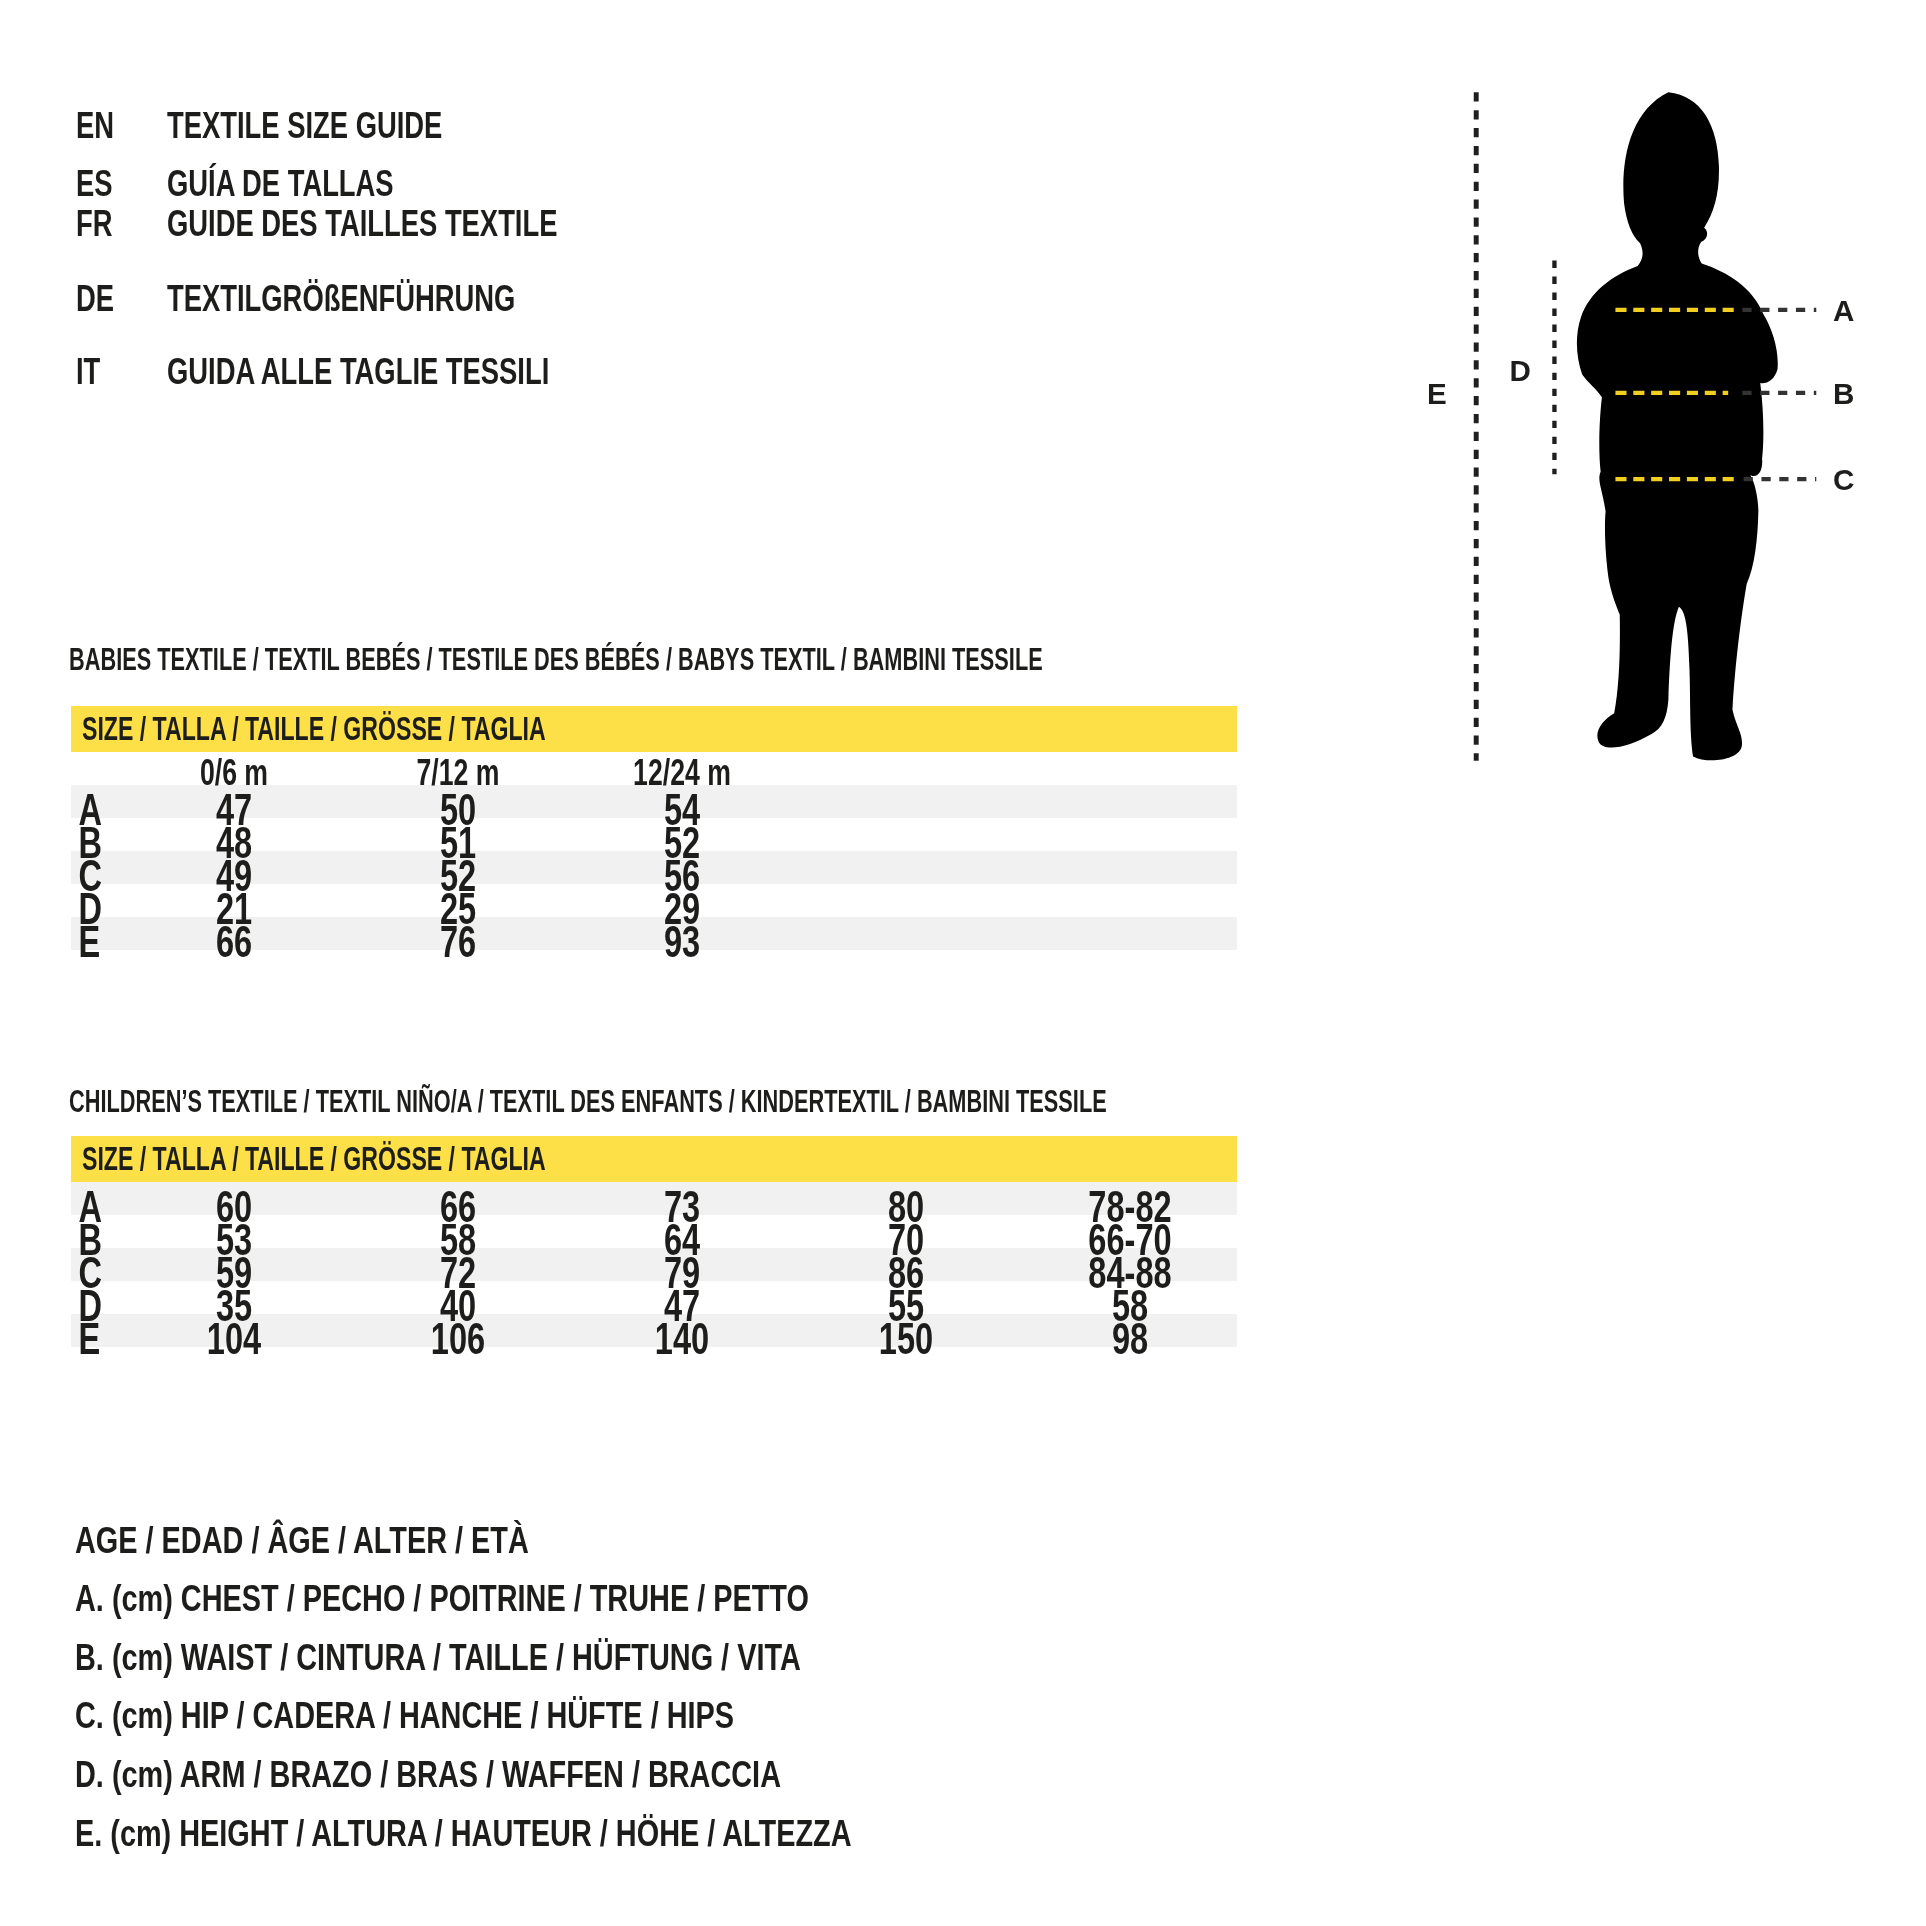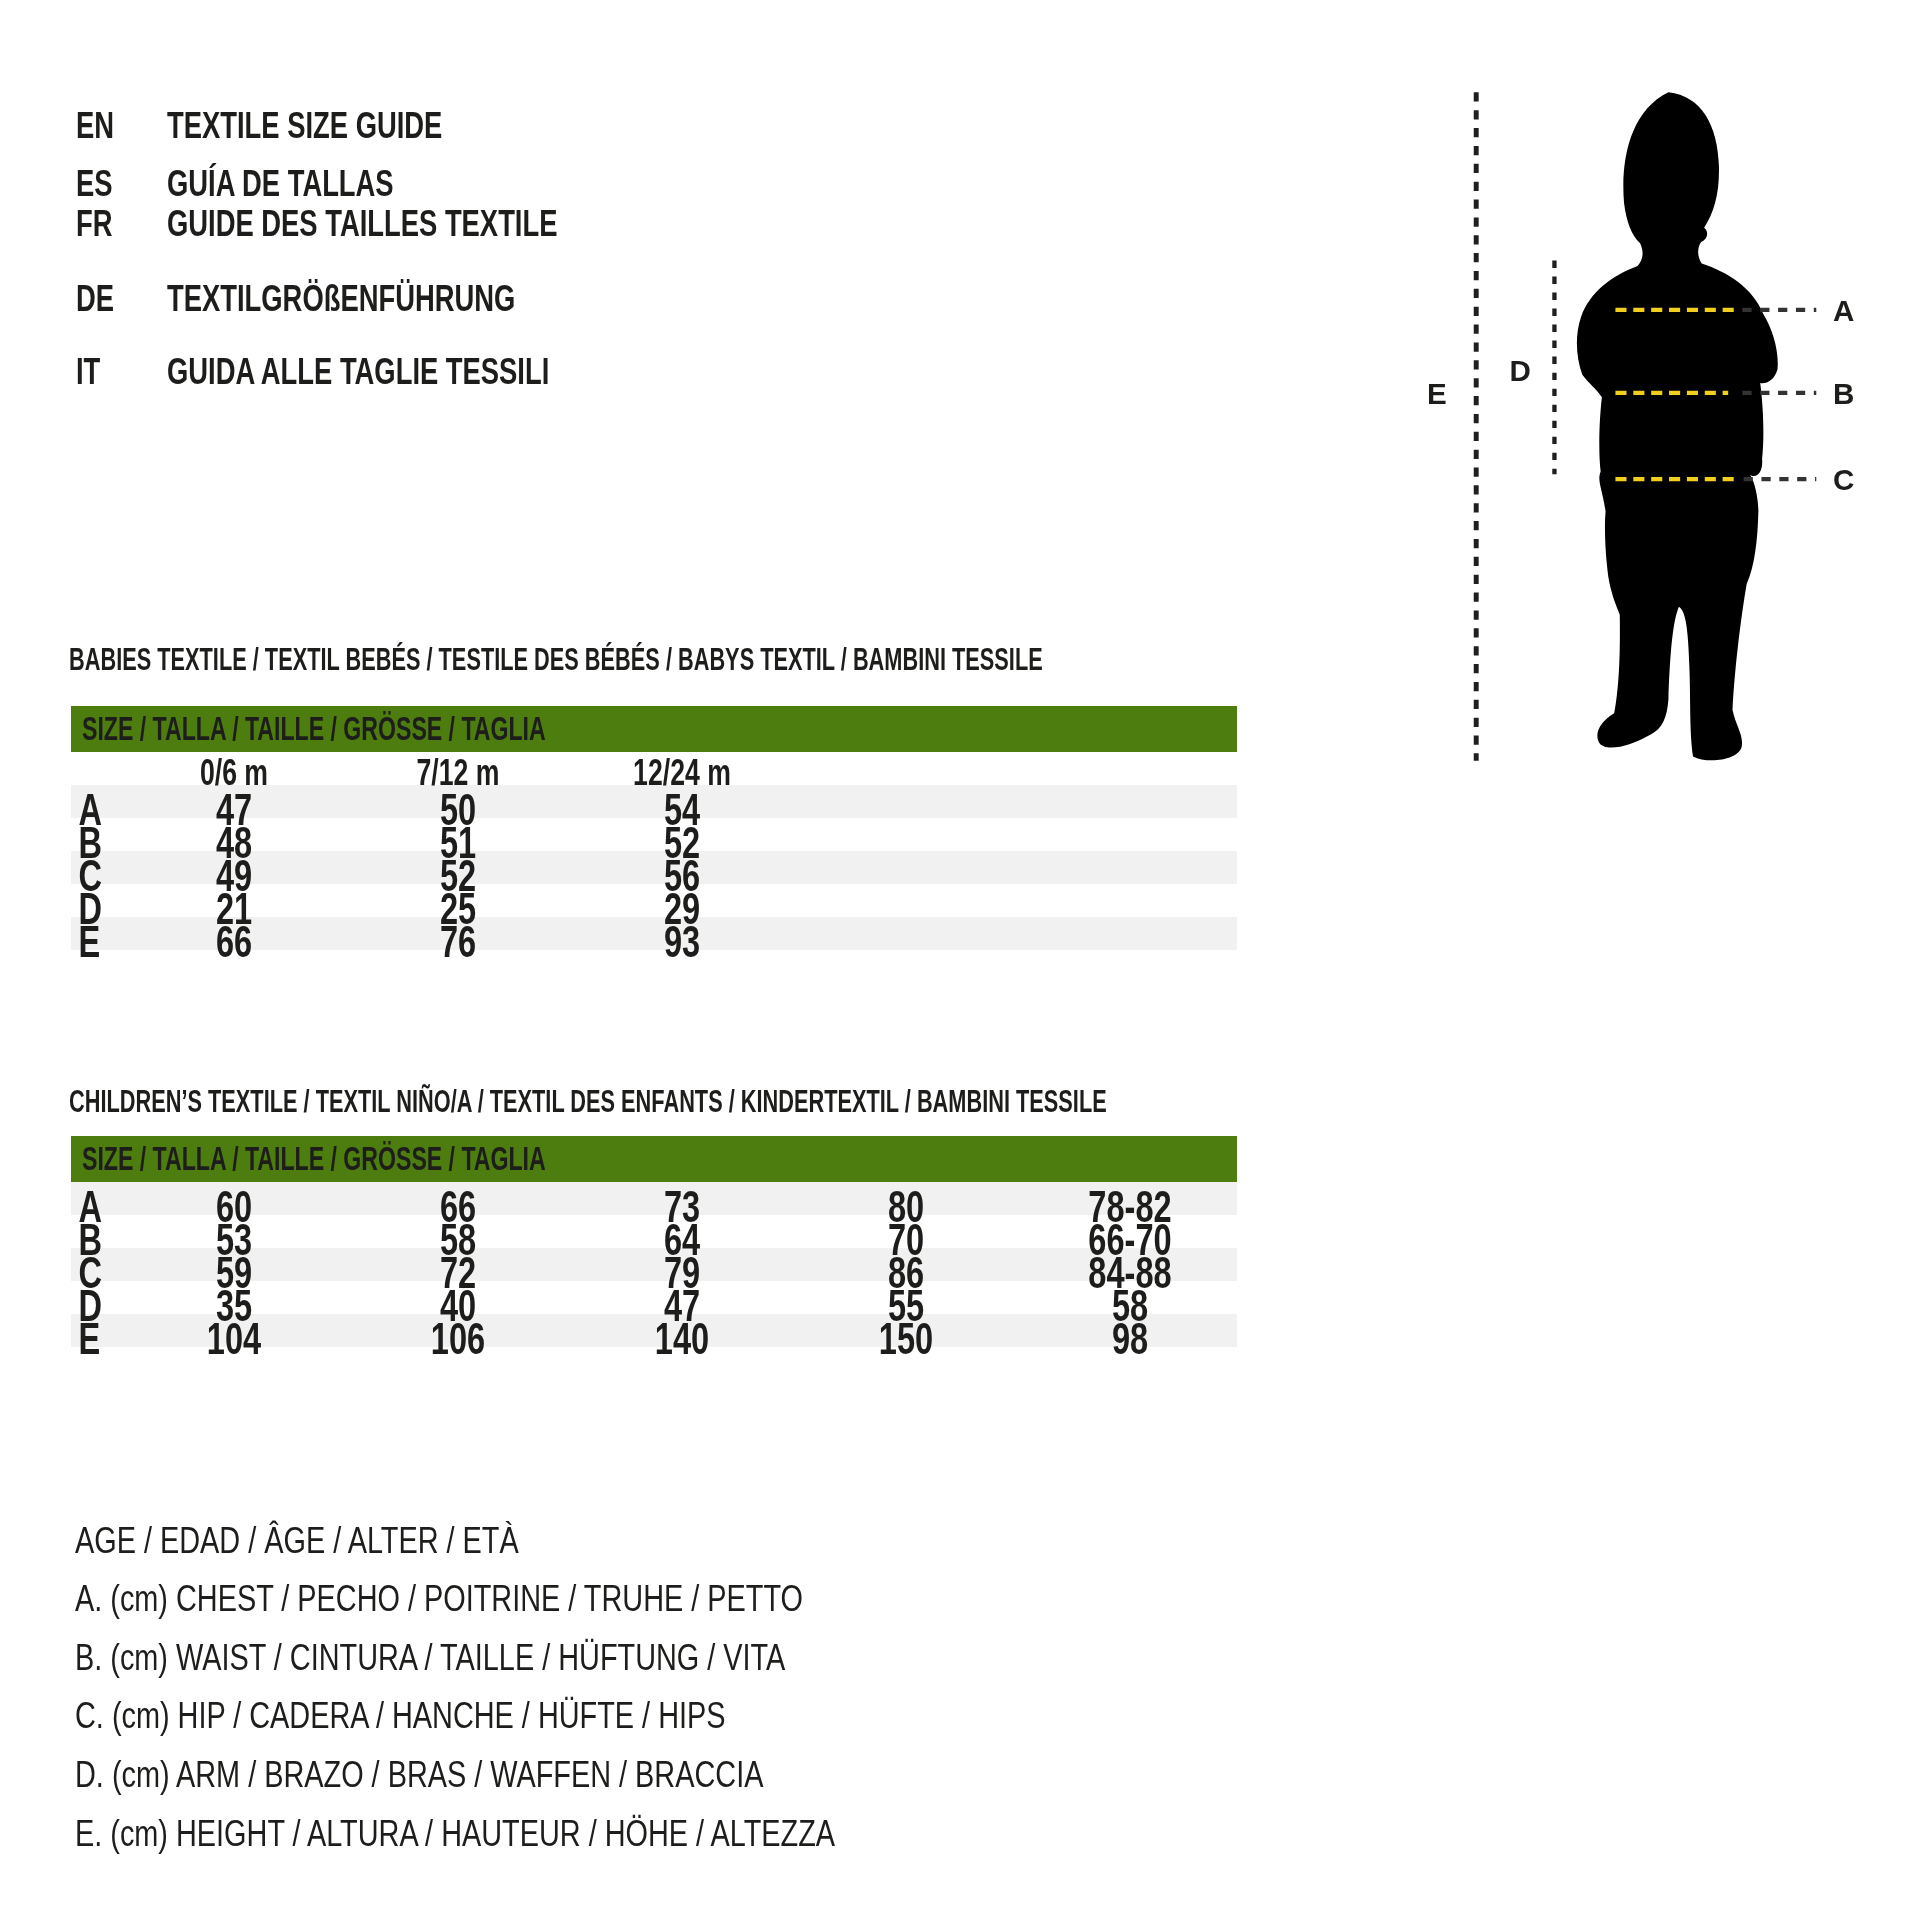--- a/index.html
+++ b/index.html
@@ -21,32 +21,32 @@
 
   
   .hline { left:76px; height:57px; display:flex; align-items:center; font-size:37px; }
   .hcode { width:91px; flex:0 0 91px; }
 
   
   .sect { left:69px; height:36px; line-height:36px; font-size:32px; }
 
   
   .table { left:71px; width:1166px; }
-  .bar  { height:46px; line-height:46px; background:#4d7c0f; padding-left:11px; font-size:33px; font-weight:700; }
+  .bar  { height:46px; line-height:46px; background:#fde047; padding-left:11px; font-size:33px; font-weight:700; }
   .grid { display:grid; height:33px; align-items:center; }
   .g3 { grid-template-columns:51px repeat(3,224px); }
   .g5 { grid-template-columns:51px repeat(5,224px); }
   .colhead { font-size:36px; font-weight:700; }
   .rowline { font-size:44px; font-weight:700; }
   .rows .rowline:nth-child(odd) { background:#f1f1f1; }
   .cell { text-align:center; transform:scaleX(0.74); transform-origin:50% 50%; }
   .lblc { text-align:left; padding-left:10px; transform-origin:0 50%; }
 
   
-  .leg { left:75px; height:44px; line-height:44px; font-size:37px; font-weight:400; }
+  .leg { left:75px; height:44px; line-height:44px; font-size:37px; font-weight:700; }
 
   
   #figure { left:1417px; top:80px; width:509px; height:690px; }
   svg text { font-family:"Liberation Sans","DejaVu Sans",sans-serif; font-weight:700; fill:#1d1d1b; }
 </style>
 </head>
 <body>
 
 <div class="abs t hline" style="top:97px">
   <span class="hcode"><span class="cx">EN</span></span>

